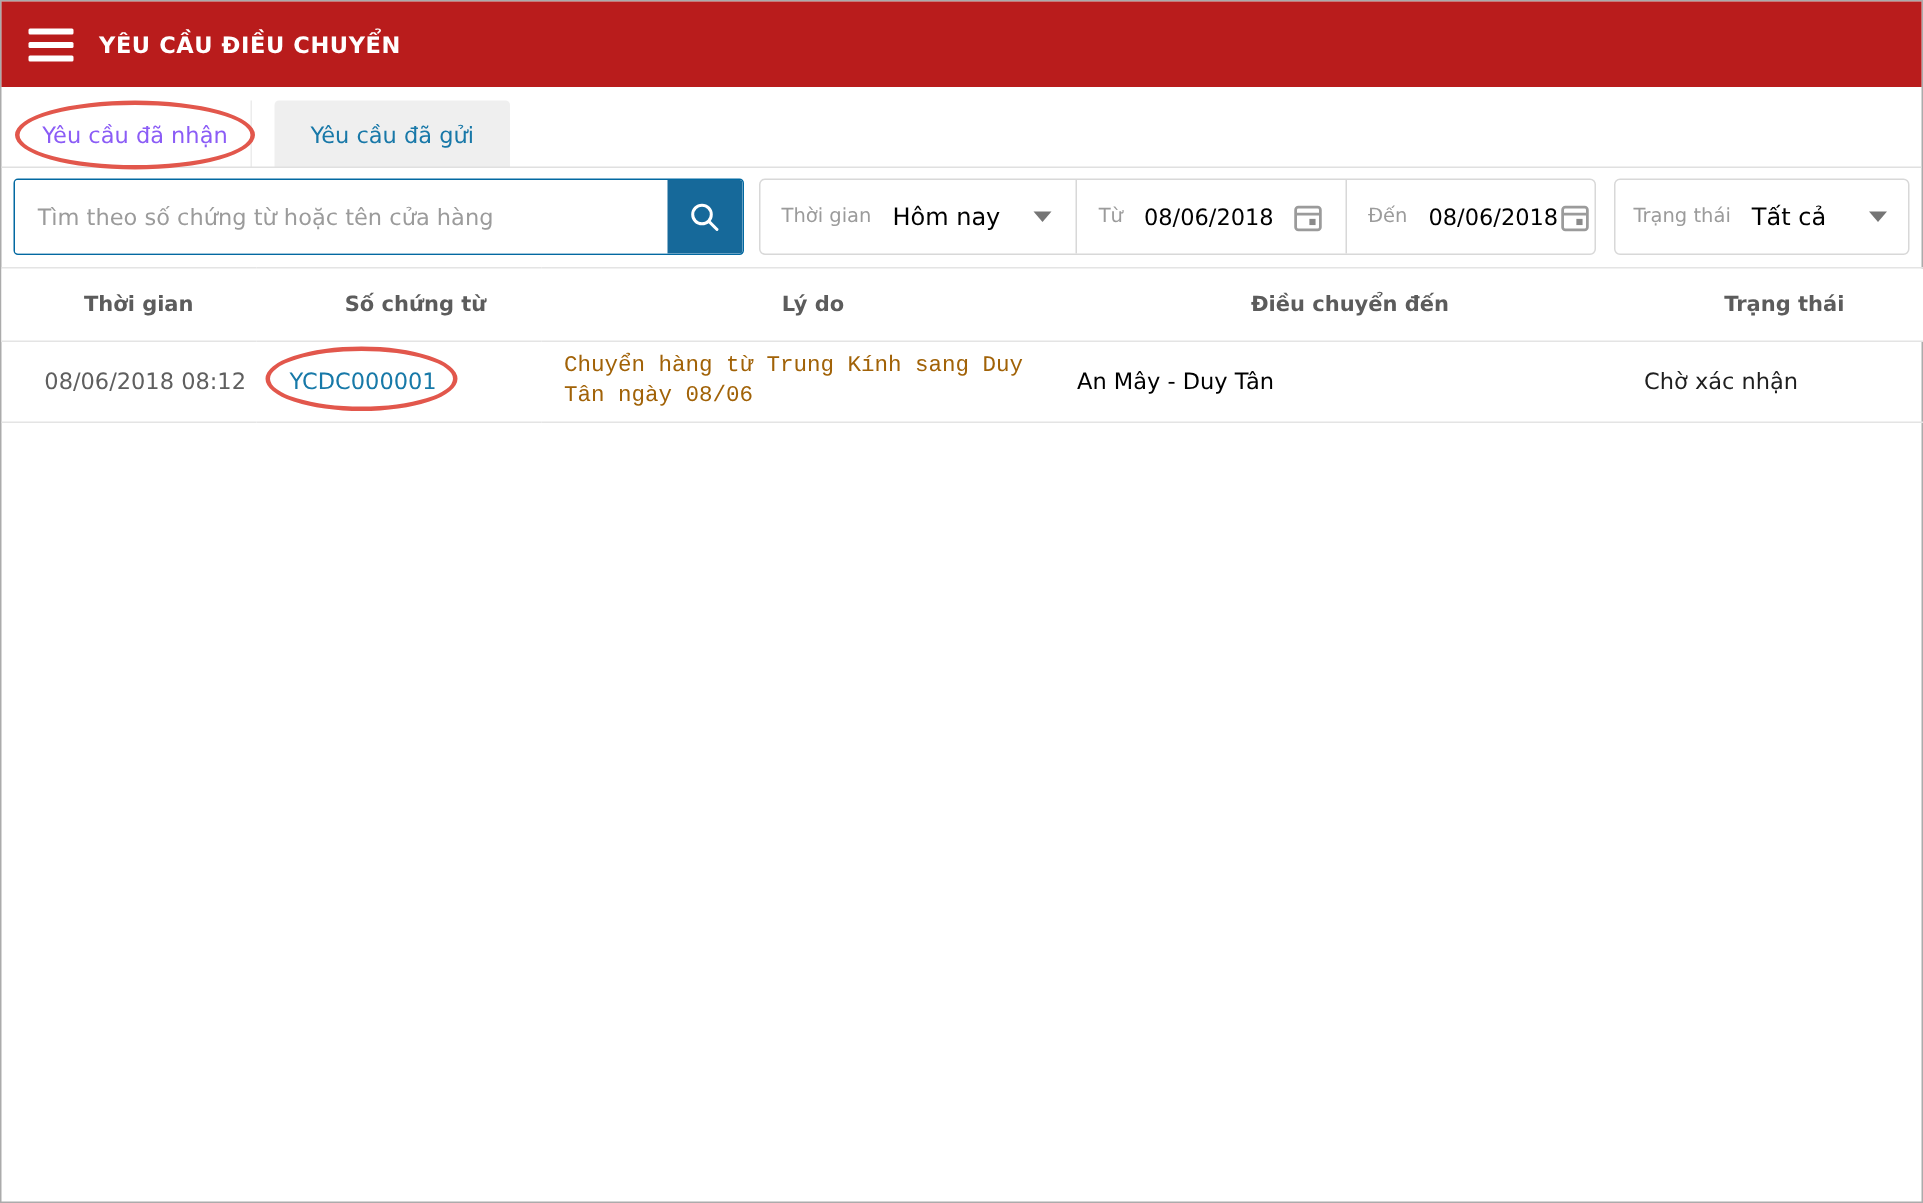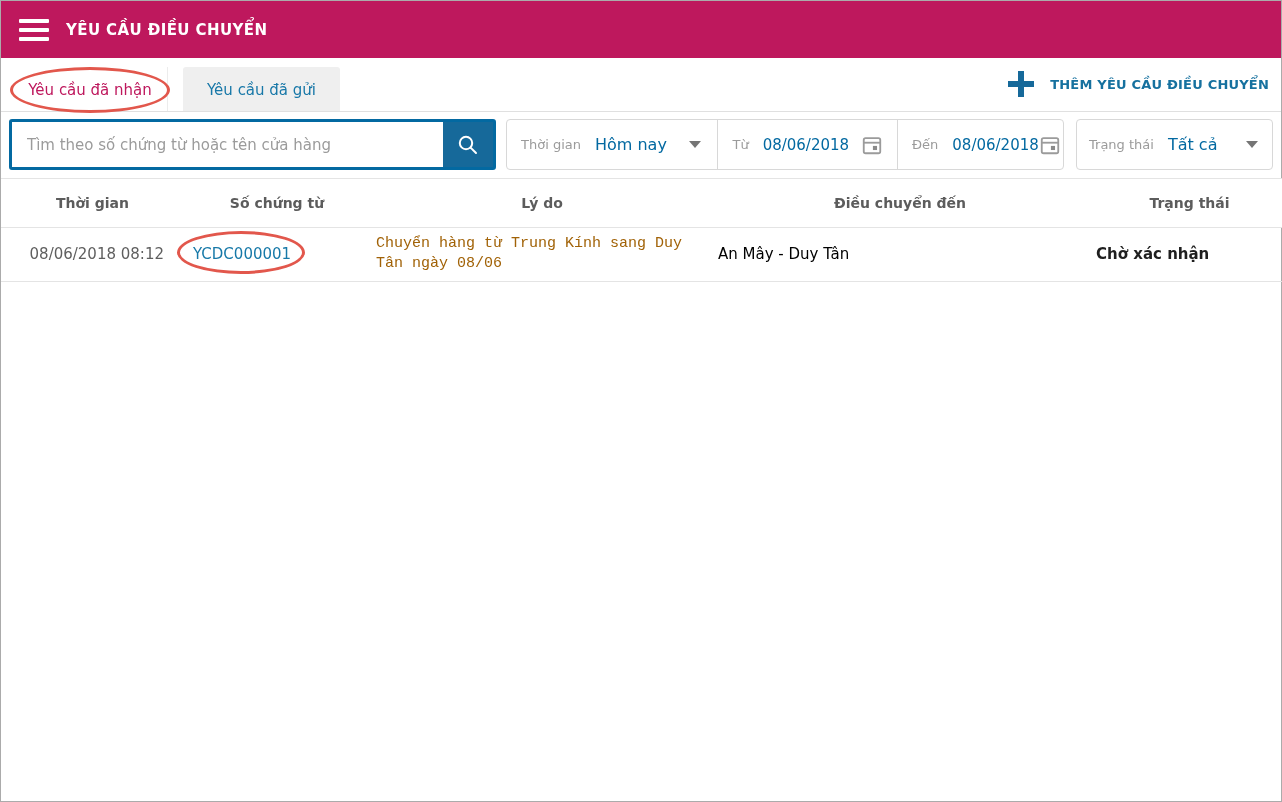--- a/index.html
+++ b/index.html
@@ -12,40 +12,40 @@
   }
   .page {
     position: absolute; inset: 0;
     border: 1px solid #ababab;
     background: #fff;
   }
 
   
   .topbar {
     position: absolute; top: 0; left: 0; right: 0; height: 57px;
-    background: #be185d;
+    background: #b91c1c;
     display: flex; align-items: center;
     padding-left: 18px;
   }
   .hamburger { width: 30px; display: flex; flex-direction: column; gap: 5px; cursor: pointer; margin-right: 17px; }
   .hamburger span { display: block; height: 4px; background: #fff; border-radius: 1px; }
   .topbar h1 {
     color: #fff; font-size: 15px; font-weight: bold;
     letter-spacing: 0.4px; text-transform: uppercase;
   }
 
   
   .tab {
     position: absolute; top: 66px; height: 45px;
     display: flex; align-items: center; justify-content: center;
     font-size: 15px; cursor: pointer;
   }
   .tab.active {
     left: 12px; width: 155px;
-    background: #ffffff; color: #be185d;
+    background: #ffffff; color: #8b5cf6;
     border-right: 1px solid #ececec;
   }
   .tab.inactive {
     left: 182px; width: 157px;
     background: #efefef; color: #1878a8;
     border-radius: 3px 3px 0 0;
   }
   .hdivider { position: absolute; top: 110px; left: 0; right: 0; height: 1px; background: #e0e0e0; }
 
   .add-btn {
@@ -56,21 +56,21 @@
     font-size: 13px; font-weight: bold; letter-spacing: 0.2px;
   }
   .plus { position: relative; width: 26px; height: 26px; display: inline-block; }
   .plus::before, .plus::after { content: ""; position: absolute; background: #16699a; }
   .plus::before { left: 0; top: 10px; width: 26px; height: 6px; }
   .plus::after  { left: 10px; top: 0; width: 6px; height: 26px; }
 
   
   .search-box {
     position: absolute; top: 118px; left: 8px; width: 487px; height: 51px;
-    border: 3px solid #0369a1; border-radius: 3px;
+    border: 1px solid #0369a1; border-radius: 3px;
     display: flex; overflow: hidden; background: #fff;
   }
   .search-box input {
     flex: 1; border: none; outline: none;
     padding: 0 15px; font-size: 15px; color: #424242;
     font-family: inherit;
   }
   .search-box input::placeholder { color: #9b9b9b; opacity: 1; }
   .search-btn {
     width: 50px; background: #16699a; border: none; cursor: pointer;
@@ -81,21 +81,21 @@
     position: absolute; top: 118px; left: 505px; width: 558px; height: 51px;
     border: 1px solid #d8d8d8; border-radius: 4px;
     display: flex; background: #fff;
   }
   .vsep { width: 1px; background: #d8d8d8; }
   .fsec { display: flex; align-items: center; cursor: pointer; }
   .fsec.time { width: 211px; padding: 0 16px 0 14px; }
   .fsec.from { width: 179px; padding: 0 14px; }
   .fsec.to   { width: 165px; padding: 0 14px; }
   .flabel { font-size: 13px; color: #9b9b9b; white-space: nowrap; }
-  .fvalue { font-size: 16px; color: #0369a1; margin-left: 14px; white-space: nowrap; }
+  .fvalue { font-size: 16px; color: #000000; margin-left: 14px; white-space: nowrap; }
   .fvalue.date { font-size: 15px; }
   .caret {
     margin-left: auto; width: 0; height: 0;
     border-left: 6px solid transparent; border-right: 6px solid transparent;
     border-top: 7px solid #757575;
   }
   .cal { margin-left: auto; flex-shrink: 0; }
 
   .status-box {
     position: absolute; top: 118px; left: 1075px; width: 197px; height: 51px;
@@ -120,21 +120,21 @@
   th.col-doc { padding-left: 22px; }
   th.col-reason { padding-left: 15px; margin-top: 12px; }
   th.col-dest { padding-left: 6px; }
   th.col-status { padding-left: 10px; }
   td { height: 51px; border-bottom: 1px solid #e4e4e4; vertical-align: middle; font-size: 15px; }
   td.time { text-align: right; padding-right: 7px; color: #5f5f5f; }
   td.doc { padding-left: 22px; }
   td.doc a { color: #1779a8; text-decoration: none; cursor: pointer; margin-top: 18px; }
   td.reason { padding: 6px 12px 6px 15px; color: #a16207; line-height: 1.35; font-family: Liberation Mono, monospace; }
   td.dest { padding-left: 10px; color: #000000; }
-  td.status { padding-left: 10px; color: #1f1f1f; font-weight: bold; }
+  td.status { padding-left: 10px; color: #1f1f1f; }
 
   
   .ellipse {
     position: absolute; border: 3px solid #e2574c; border-radius: 50%;
     pointer-events: none; background: transparent;
   }
   .ellipse-tab { left: 9px; top: 66px; width: 160px; height: 46px; }
   .ellipse-doc { left: 176px; top: 230px; width: 128px; height: 43px; }
 </style>
 </head>
@@ -148,24 +148,20 @@
         <span></span>
         <span></span>
     </div>
     <h1>YÊU CẦU ĐIỀU CHUYỂN</h1>
   </header>
 
   <div class="tab active">Yêu cầu đã nhận</div>
   <div class="tab inactive">Yêu cầu đã gửi</div>
   <div class="hdivider"></div>
 
-  <button class="add-btn">
-    <span class="plus"></span>
-    <span>THÊM YÊU CẦU ĐIỀU CHUYỂN</span>
-  </button>
 
   <div class="search-box">
     <input type="text" placeholder="Tìm theo số chứng từ hoặc tên cửa hàng" style="">
     <button class="search-btn">
       <svg width="24" height="24" viewBox="0 0 24 24">
         <circle cx="10" cy="10" r="6.2" fill="none" stroke="#ffffff" stroke-width="2"></circle>
         <line x1="14.6" y1="14.6" x2="20" y2="20" stroke="#ffffff" stroke-width="2" stroke-linecap="round"></line>
       </svg>
     </button>
   </div>

